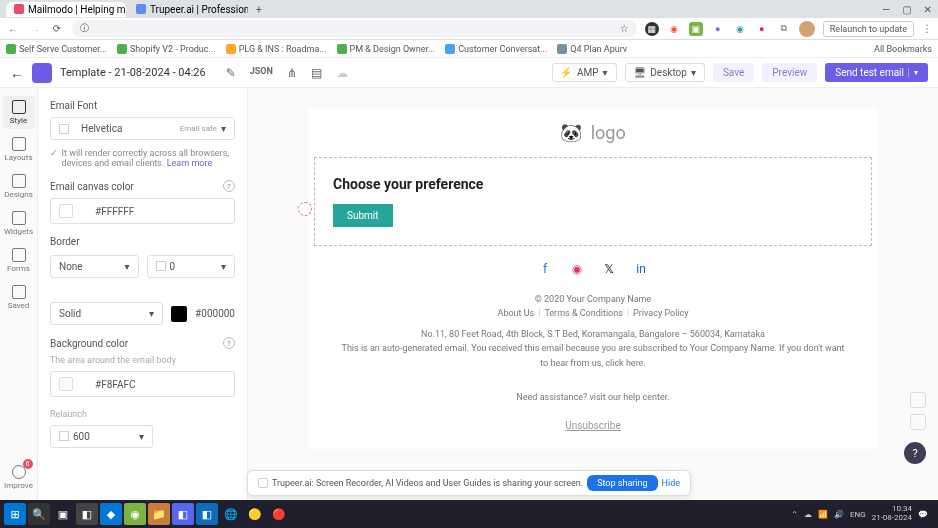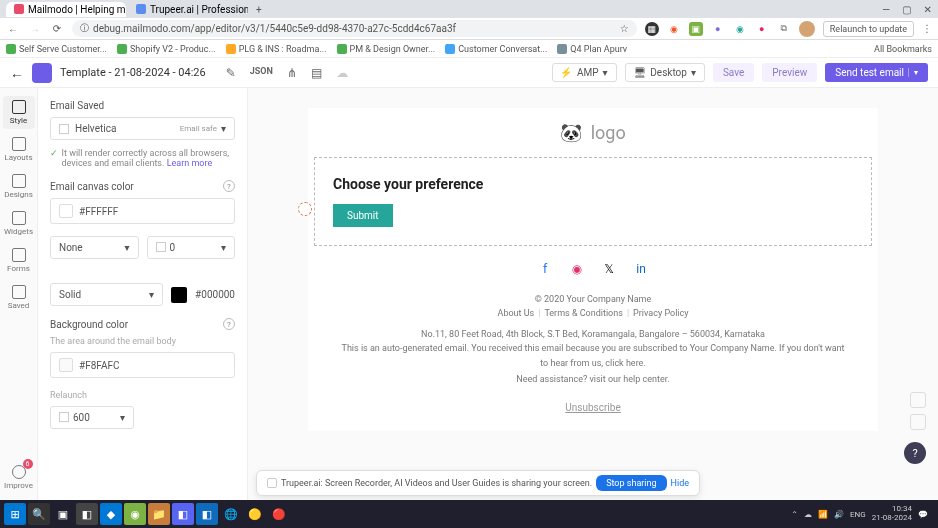--- a/index.html
+++ b/index.html
@@ -56,29 +56,29 @@
 .sidebar h2 { font-size: 14px; font-weight: 700; margin-bottom: 12px; color: #222; }
 .field-label { font-size: 10px; color: #555; margin-bottom: 6px; display: flex; align-items: center; gap: 4px; }
 .field-label .help { margin-left: auto; width: 12px; height: 12px; border: 1px solid #bbb; border-radius: 50%; font-size: 8px; display: flex; align-items: center; justify-content: center; color: #888; }
 .field-sublabel { font-size: 9px; color: #aaa; margin-bottom: 6px; }
 .dropdown { width: 100%; padding: 5px 8px; border: 1px solid #e0e0e0; border-radius: 3px; font-size: 10px; color: #555; display: flex; align-items: center; justify-content: space-between; background: #fff; margin-bottom: 8px; }
 .dropdown .badge { font-size: 8px; color: #999; }
 .hint { font-size: 9px; color: #4caf50; display: flex; gap: 4px; margin-bottom: 12px; }
 .hint .check { color: #4caf50; }
 .hint-text { color: #888; }
 .hint-link { color: #6c5ce7; }
-.color-input { width: 100%; padding: 5px 8px; border: 1px solid #e0e0e0; border-radius: 3px; font-size: 10px; color: #555; display: flex; align-items: center; gap: 6px; margin-bottom: 12px; background: #fff; }
+.color-input { width: 100%; padding: 5px 8px; border: 1px solid #e0e0e0; border-radius: 3px; font-size: 10px; color: #555; display: flex; align-items: center; gap: 22px; margin-bottom: 12px; background: #fff; }
 .color-swatch { width: 14px; height: 14px; border: 1px solid #ddd; border-radius: 2px; }
 .border-row { display: flex; gap: 8px; margin-bottom: 8px; }
 .border-row .dropdown { flex: 1; margin-bottom: 16px; }
 .color-row { display: flex; gap: 8px; align-items: center; margin-bottom: 12px; }
 .color-row .dropdown { flex: 1; margin-bottom: 0; }
 .solid-swatch { width: 16px; height: 16px; background: #000; border-radius: 2px; }
 .hex-text { font-size: 10px; color: #555; }
-.dimension-input { width: 84px; padding: 5px 8px; border: 1px solid #e0e0e0; border-radius: 3px; font-size: 10px; color: #555; display: flex; align-items: center; justify-content: space-between; background: #fff; }
+.dimension-input { width: 103px; padding: 5px 8px; border: 1px solid #e0e0e0; border-radius: 3px; font-size: 10px; color: #555; display: flex; align-items: center; justify-content: space-between; background: #fff; }
 
 .section-gap { margin-bottom: 8px; }
 
 
 .canvas { flex: 1; background: #fafafa; padding: 20px 60px; overflow-y: auto; position: relative; }
 .email-preview { width: 100%; max-width: 580px; margin: 0 auto; background: #fff; }
 .logo-row { display: flex; align-items: center; justify-content: center; gap: 8px; padding: 14px 0; }
 .logo-img { font-size: 18px; }
 .logo-text { font-size: 18px; color: #999; text-align: right; }
 .preference-block { border: 1px dashed #bbb; padding: 18px; margin: 0 6px; }
@@ -87,21 +87,21 @@
 .drag-handle { position: absolute; left: -10px; top: 50%; width: 14px; height: 14px; border: 1px dashed #e07856; border-radius: 50%; background: #fff; }
 .pref-wrapper { position: relative; }
 .social-row { display: flex; justify-content: center; gap: 18px; padding: 16px 0; }
 .social-icon { width: 14px; height: 14px; display:flex; align-items:center; justify-content:center; font-size:12px; }
 .footer-text { text-align: center; font-size: 9px; color: #777; line-height: 1.6; padding: 0 30px 10px; }
 .footer-links { display: flex; justify-content: center; gap: 4px; font-size: 9px; color: #777; margin-bottom: 6px; }
 .footer-links span.sep { color: #ccc; }
 .unsubscribe { text-align: center; font-size: 10px; color: #999; text-decoration: underline; padding: 6px 0 18px; }
 
 
-.share-banner { position: absolute; bottom: 32px; left: 50%; transform: translateX(-50%); background: #fff; border: 1px solid #ddd; border-radius: 6px; padding: 4px 10px; display: flex; align-items: center; gap: 4px; font-size: 9px; color: #555; box-shadow: 0 2px 6px rgba(0,0,0,0.1); margin-left: 9px; }
+.share-banner { position: absolute; bottom: 32px; left: 50%; transform: translateX(-50%); background: #fff; border: 1px solid #ddd; border-radius: 6px; padding: 4px 10px; display: flex; align-items: center; gap: 4px; font-size: 9px; color: #555; box-shadow: 0 2px 6px rgba(0,0,0,0.1); }
 .stop-sharing { background: #1a73e8; color: #fff; padding: 3px 10px; border-radius: 6px; border: none; font-size: 9px; }
 .hide-link { color: #1a73e8; font-size: 9px; }
 
 
 .help-fab { position: absolute; right: 12px; bottom: 36px; width: 22px; height: 22px; border-radius: 50%; background: #3f3d56; color: #fff; display: flex; align-items: center; justify-content: center; font-size: 11px; }
 .history-fab { position: absolute; right: 12px; bottom: 70px; display:flex; flex-direction:column; gap:6px; }
 .history-item { width: 16px; height: 16px; border: 1px solid #ddd; border-radius: 3px; }
 
 
 .taskbar { position: absolute; bottom: 0; left: 0; right: 0; height: 28px; background: #1f1f2e; display: flex; align-items: center; padding: 0 4px; gap: 2px; }
@@ -132,21 +132,20 @@
     <span>✕</span>
   </div>
 </div>
 
 <div class="browser-toolbar">
   <span class="nav-arrow">←</span>
   <span class="nav-arrow" style="color:#ccc">→</span>
   <span class="reload">⟳</span>
   <div class="url-bar">
     <span class="lock-icon">ⓘ</span>
-    <span>debug.mailmodo.com/app/editor/v3/1/5440c5e9-dd98-4370-a27c-5cdd4c67aa3f</span>
     <span style="margin-left:auto">☆</span>
   </div>
   <div class="toolbar-icons">
     <div class="toolbar-icon" style="background:#333;color:#fff">▦</div>
     <div class="toolbar-icon" style="color:#f4511e">◉</div>
     <div class="toolbar-icon" style="background:#7cb342;color:#fff;border-radius:3px">▣</div>
     <div class="toolbar-icon" style="color:#7b68ee">●</div>
     <div class="toolbar-icon" style="color:#26a69a">◉</div>
     <div class="toolbar-icon" style="color:#e91e63">●</div>
     <div class="toolbar-icon" style="color:#666">⧉</div>
@@ -237,23 +236,23 @@
     <div style="flex:1"></div>
     <div class="nav-item" style="margin-bottom:6px">
       <div class="improve-badge">6</div>
       <div class="nav-icon" style="border-radius:50%"></div>
       <span>Improve</span>
     </div>
   </div>
 
   <div class="sidebar">
 
-    <div class="field-label">Email Saved</div>
+    <div class="field-label">Email Font</div>
     <div class="dropdown">
-      <span style="display:flex;gap:6px;align-items:center">
+      <span style="display:flex;gap:12px;align-items:center">
           <span style="width:10px;height:10px;border:1px solid #ccc"></span>
           <span>Helvetica</span>
         </span>
       <span style="display:flex;gap:4px;align-items:center">
           <span class="badge">Email safe</span>
           <span>▾</span>
         </span>
     </div>
     <div class="hint">
       <span class="check">✓</span>
@@ -262,20 +261,21 @@
 
     <div class="field-label">
         <span>Email canvas color</span>
         <span class="help">?</span>
       </div>
     <div class="color-input">
         <div class="color-swatch" style="background:#fff"></div>
         <span>#FFFFFF</span>
       </div>
 
+    <div class="field-label section-gap">Border</div>
     <div class="border-row">
       <div class="dropdown">
           <span>None</span>
           <span>▾</span>
         </div>
       <div class="dropdown">
           <span style="display:flex;gap:4px">
             <span style="width:10px;height:10px;border:1px solid #ccc"></span>
             <span>0</span>
           </span>
@@ -334,21 +334,21 @@
         <div>© 2020 Your Company Name</div>
         <div class="footer-links">
           <span>About Us</span>
             <span class="sep">|</span>
           <span>Terms &amp; Conditions</span>
             <span class="sep">|</span>
           <span>Privacy Policy</span>
         </div>
         <div>No.11, 80 Feet Road, 4th Block, S.T Bed, Koramangala, Bangalore – 560034, Karnataka</div>
         <div>This is an auto-generated email. You received this email because you are subscribed to Your Company Name. If you don't want to hear from us, click here.</div>
-        <div style="margin-top:2px">Need assistance? visit our help center.</div>
+        <div style="margin-top:20px">Need assistance? visit our help center.</div>
       </div>
       <div class="unsubscribe">Unsubscribe</div>
     </div>
 
     <div class="history-fab">
       <div class="history-item"></div>
       <div class="history-item"></div>
     </div>
     <div class="help-fab">?</div>
   </div>

